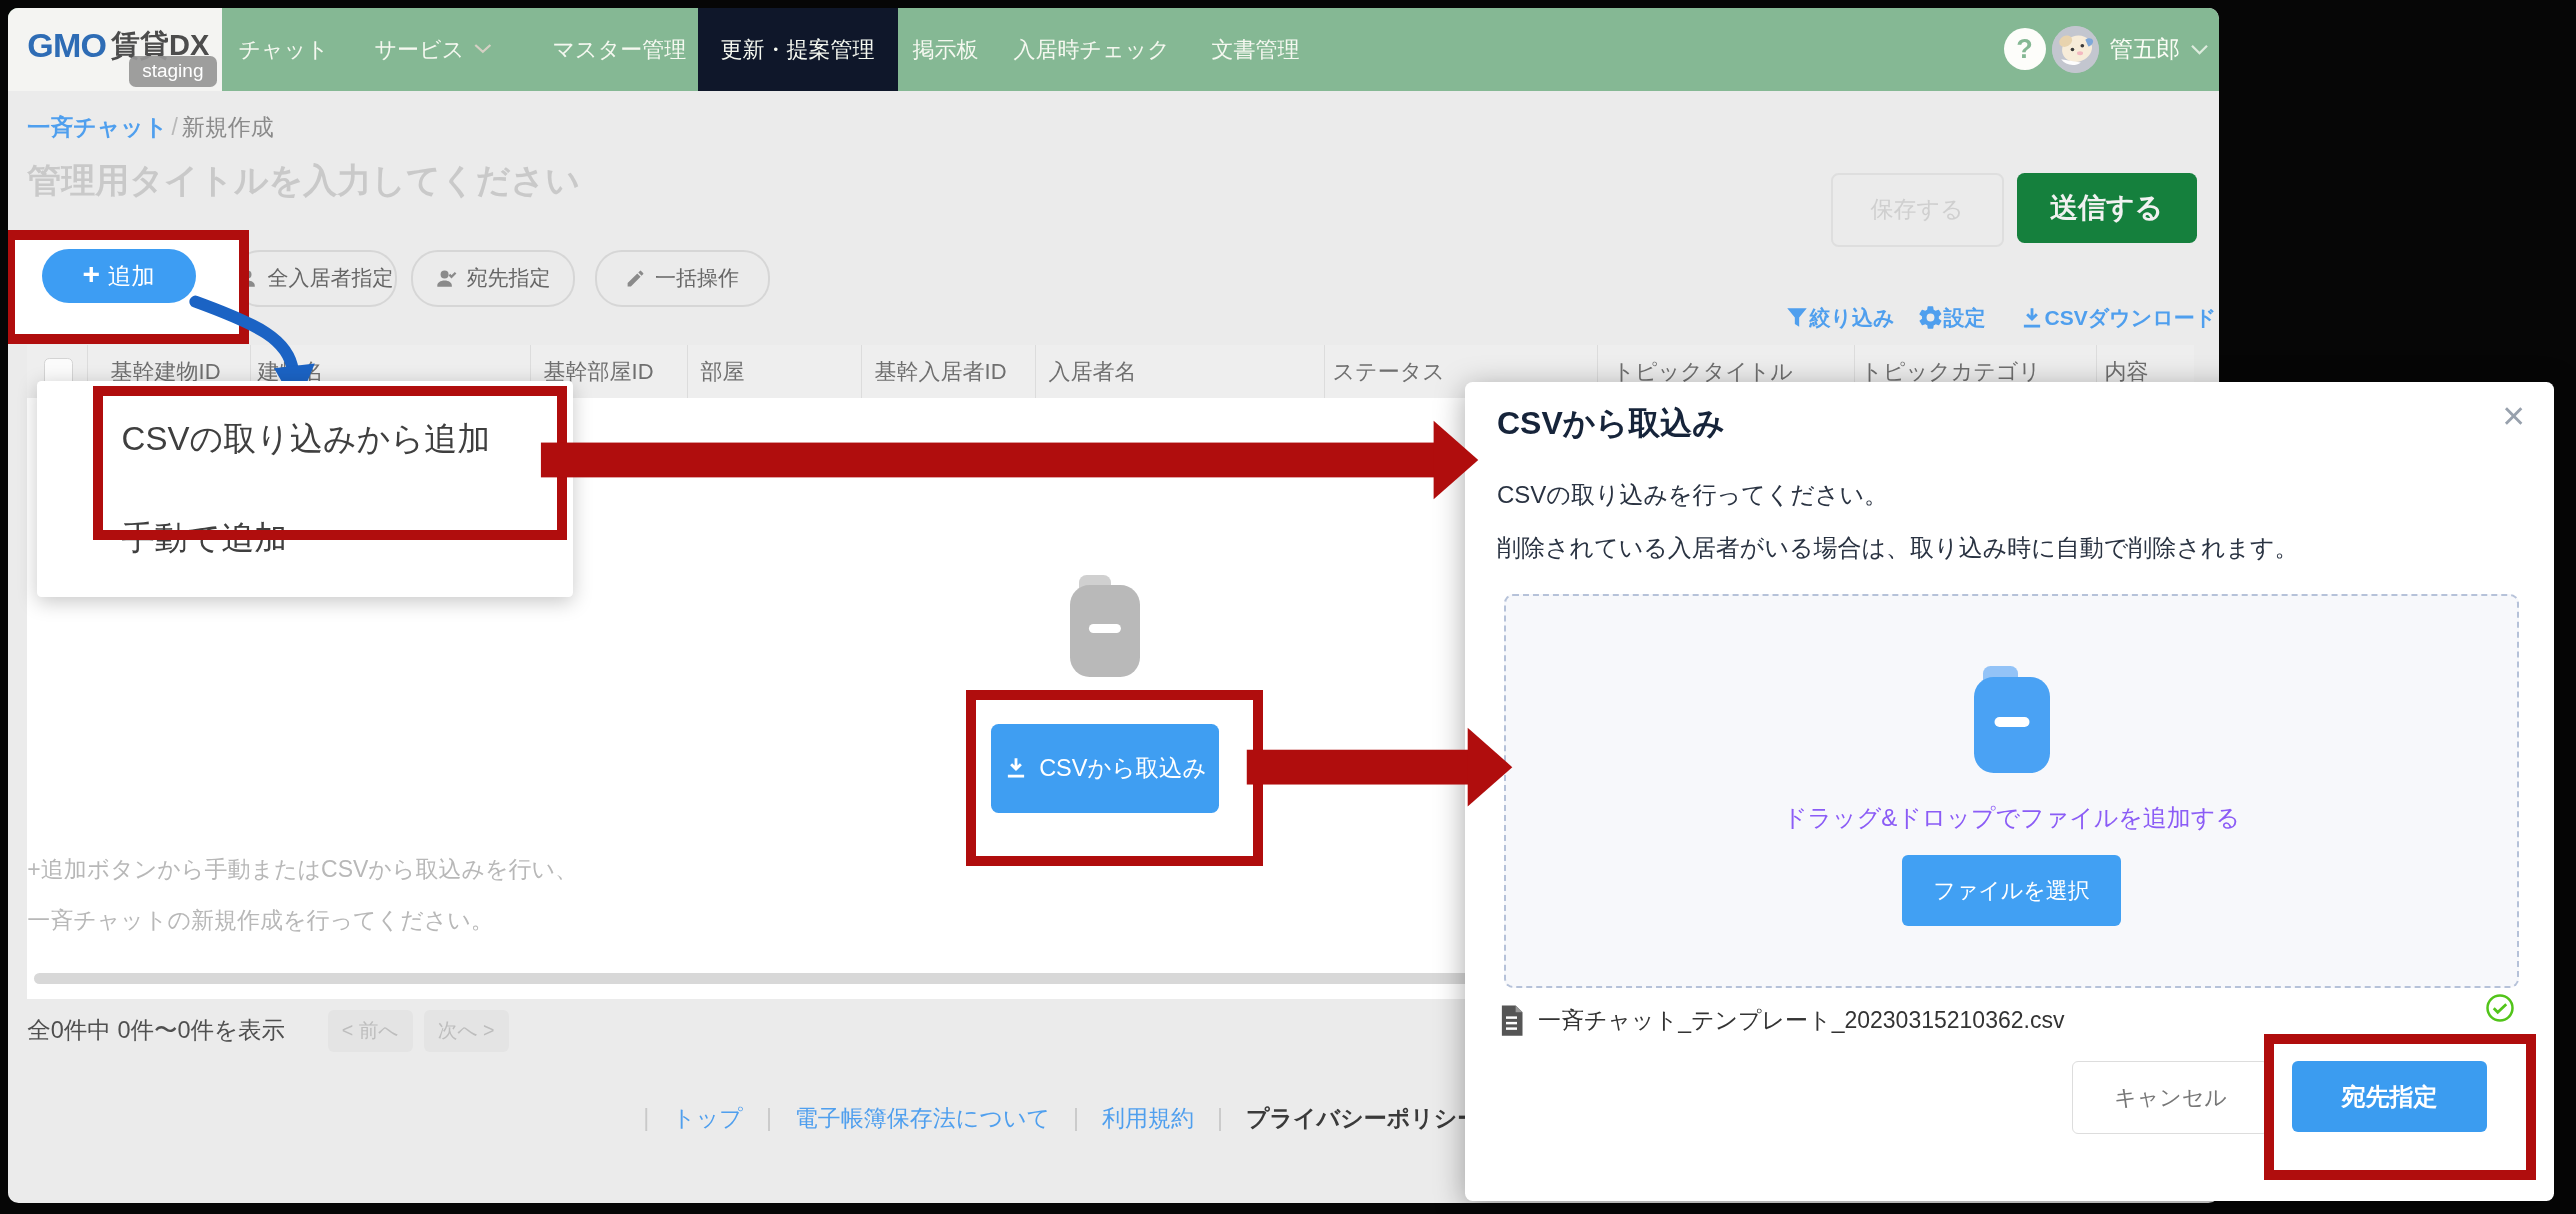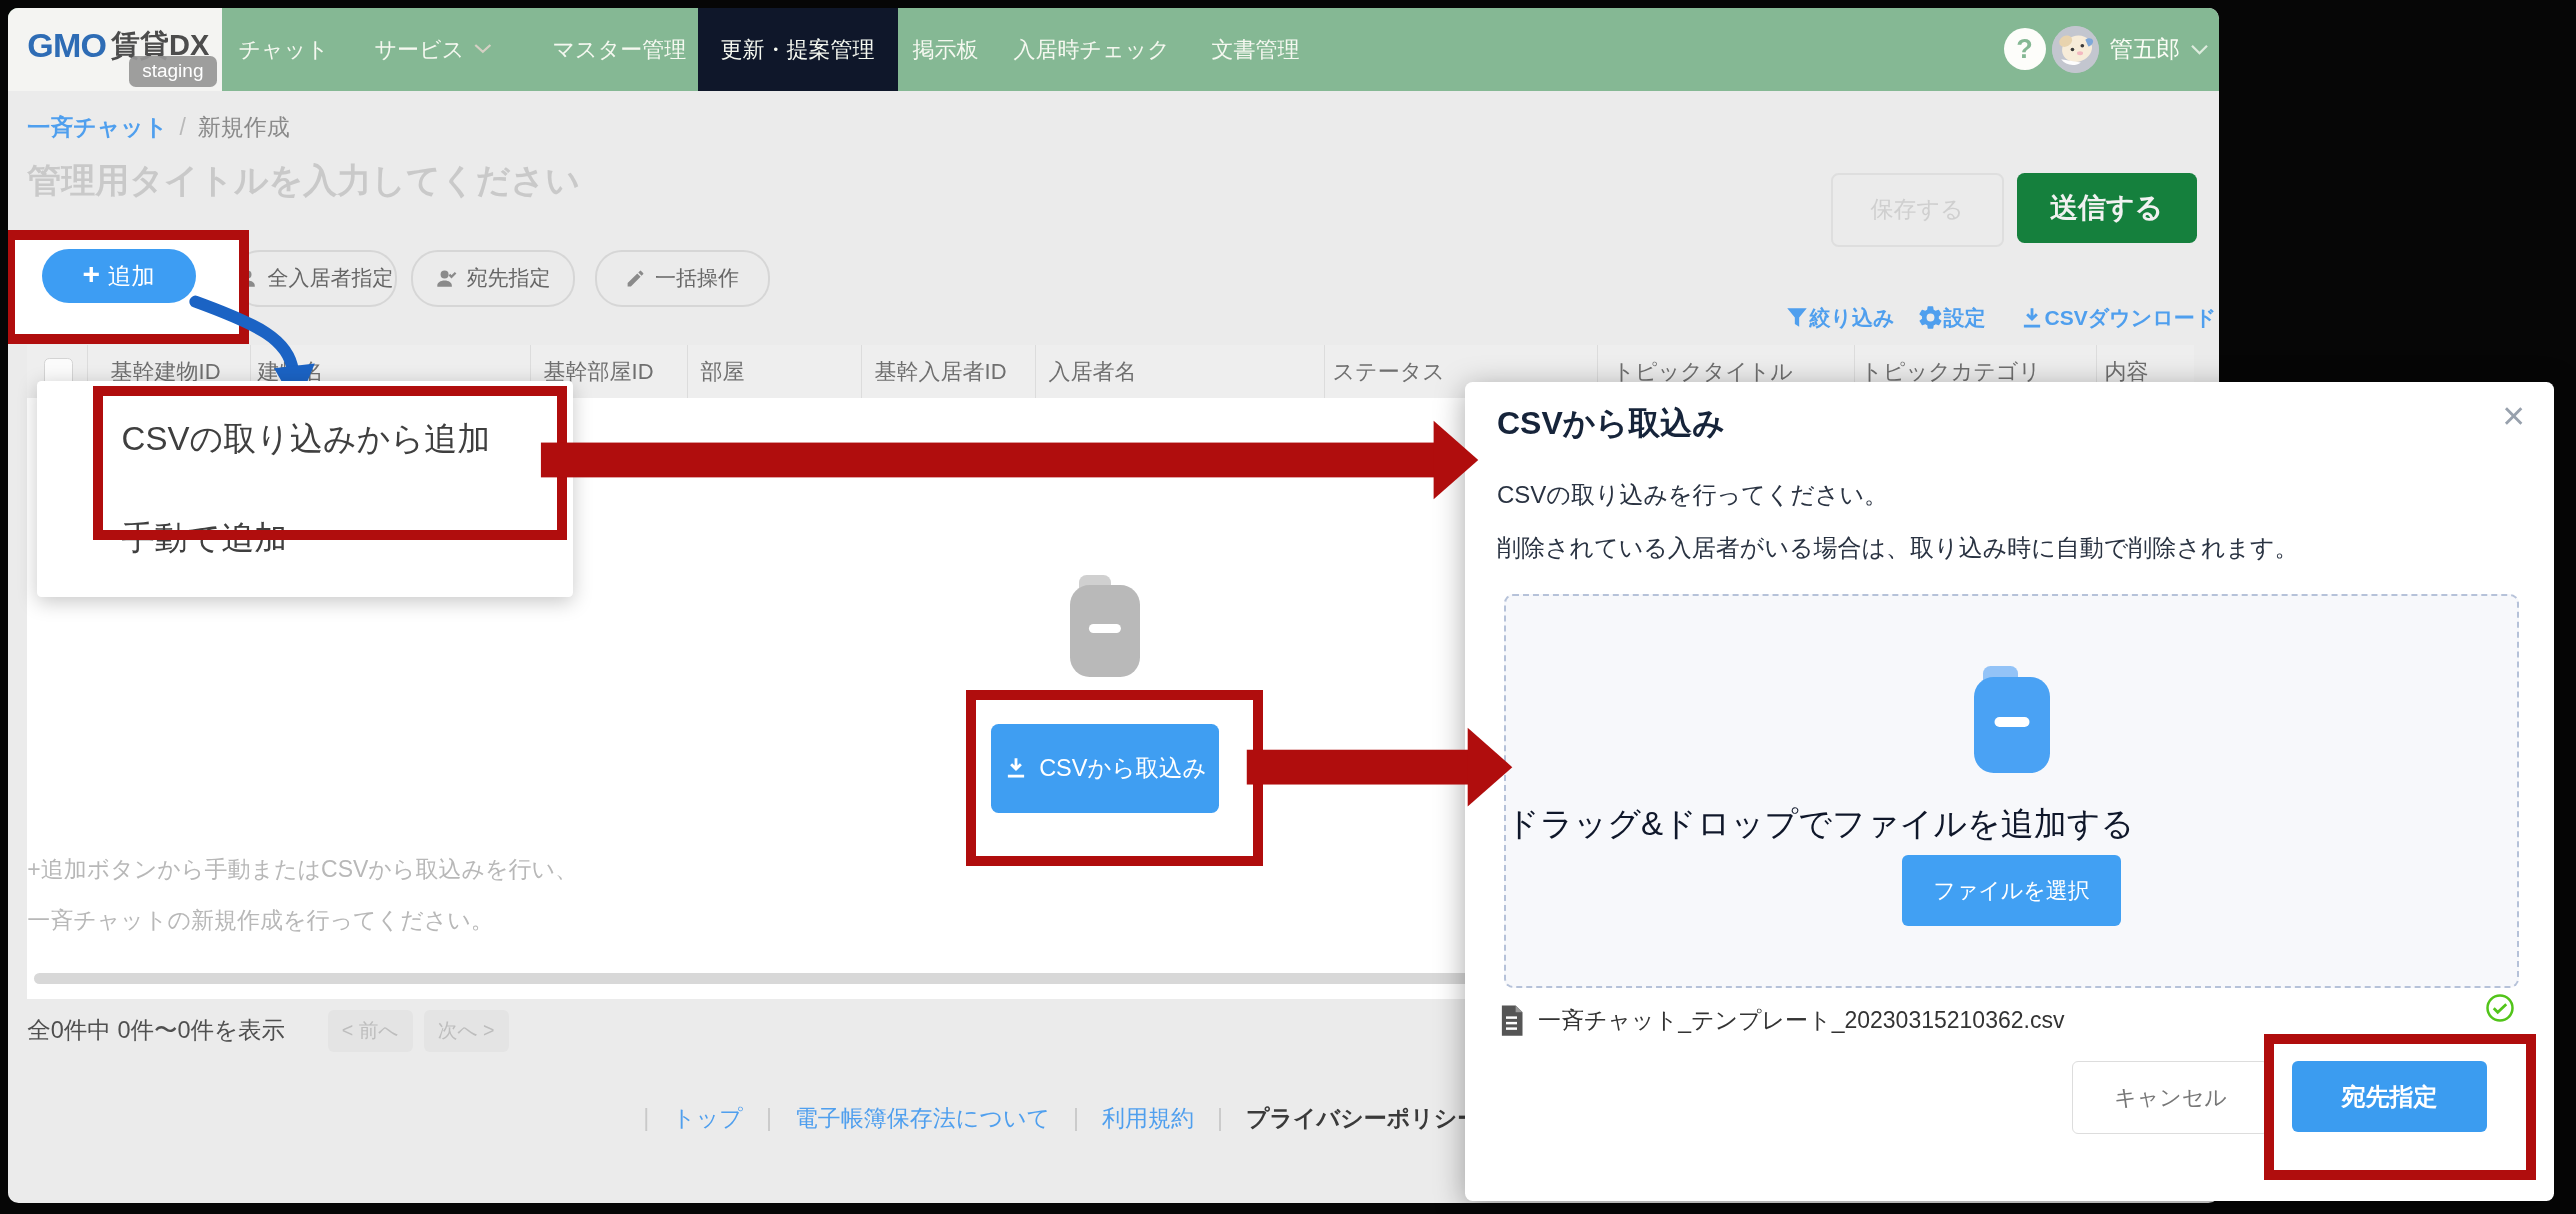--- a/index.html
+++ b/index.html
@@ -19,21 +19,21 @@
              font-size:19px;padding:4.5px 13.6px;border-radius:6.8px;z-index:5}
   .nav-item{position:absolute;top:0;height:83px;line-height:83px;color:#f5f8f0;font-size:22px;
             white-space:nowrap;display:flex;align-items:center}
   .nav-item.active-bg{background:#0f172a;justify-content:center}
   .nav-chev{margin-left:9px;opacity:.75}
   .help-circle{position:absolute;left:1996px;top:20.4px;width:42px;height:42px;border-radius:50%;
                background:#fdfdfa;color:#85b894;font-size:27px;font-weight:700;text-align:center;line-height:42px}
   .avatar{position:absolute;left:2044px;top:18px;width:47px;height:47px;border-radius:50%;overflow:hidden;background:#c3c6cf}
   .user-name{position:absolute;left:2102px;top:0;height:83px;line-height:83px;color:#fbfdf6;font-size:23.5px;display:flex;align-items:center}
   
-  .breadcrumb{position:absolute;left:19.7px;top:104px;font-size:23px;display:flex;gap:12px;align-items:center}
+  .breadcrumb{position:absolute;left:19.7px;top:104px;font-size:23px;display:flex;gap:4px;align-items:center}
   .bc-parent{color:#4f9fee;font-weight:700}
   .bc-sep{color:#b9b9b9}
   .bc-current{color:#8a8a8a}
   .page-title{position:absolute;left:19.7px;top:150px;font-size:34px;font-weight:700;color:#c9c9c9;white-space:nowrap}
   
   .btn-save{position:absolute;left:1823px;top:165px;width:169px;height:70px;border:2.3px solid #dedede;
             border-radius:7.6px;color:#cfcfcf;font-size:23px;display:flex;align-items:center;justify-content:center;background:transparent}
   .btn-send{position:absolute;left:2009px;top:165px;width:180px;height:70px;background:#15803d;
             border-radius:7.6px;color:#f1f1f1;font-size:28px;font-weight:700;display:flex;align-items:center;justify-content:center}
   
@@ -79,21 +79,21 @@
   .f-link{color:#4f9fee}
   .f-plain{color:#3a3a3a;font-weight:700}
   
   .modal{position:absolute;left:1465px;top:382px;width:1089px;height:819px;background:#fff;border-radius:7.6px;
          box-shadow:0 6px 30px rgba(0,0,0,.35);z-index:50}
   .m-title{position:absolute;left:32px;top:19.7px;font-size:32px;font-weight:700;color:#16243a}
   .m-close{position:absolute;right:29px;top:13.6px;font-size:39px;color:#98a1ad;line-height:1}
   .m-desc{position:absolute;left:32px;font-size:24px;color:#2a3342;white-space:nowrap}
   .dropzone{position:absolute;left:39px;top:212px;width:1011px;height:390px;border:2.3px dashed #b6c2d9;
             border-radius:9px;background:#f7f8fb}
-  .dz-text{position:absolute;left:0;top:206px;width:100%;font-size:33px;color:#0f172a}
+  .dz-text{position:absolute;left:0;top:206px;width:100%;text-align:center;font-size:24px;color:#8b5cf6}
   .btn-select{position:absolute;left:396px;top:259px;width:219px;height:71px;background:#41a0f3;border-radius:6px;
               color:#fff;font-size:22px;display:flex;align-items:center;justify-content:center}
   .file-row{position:absolute;left:32px;top:622px;display:flex;align-items:center;gap:12px}
   .file-name{font-size:23px;color:#333}
   .m-check{position:absolute;right:39px;top:611px}
   .btn-cancel{position:absolute;left:607px;top:679px;width:195px;height:71px;border:1.5px solid #ddd;border-radius:6px;
               background:#fff;color:#777;font-size:22px;display:flex;align-items:center;justify-content:center}
   .btn-import{position:absolute;left:827px;top:679px;width:195px;height:71px;background:#3b9cf0;border-radius:6px;
               color:#fff;font-size:24px;font-weight:700;display:flex;align-items:center;justify-content:center}
   svg{display:block}

